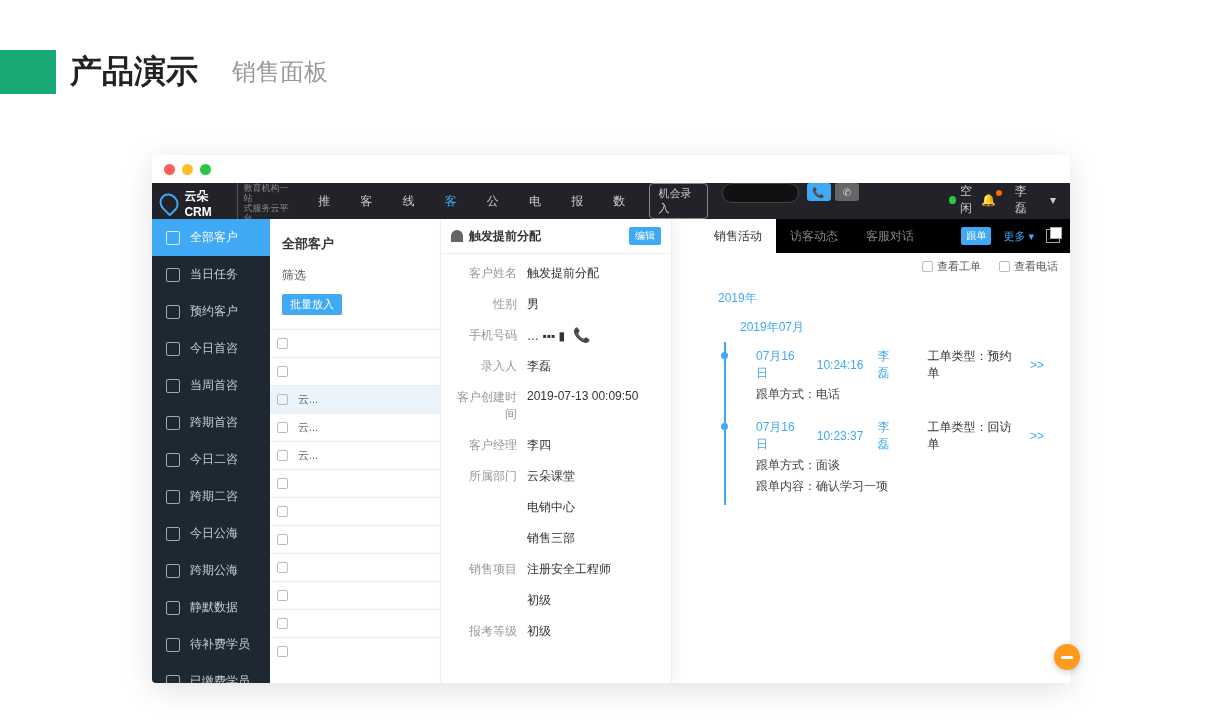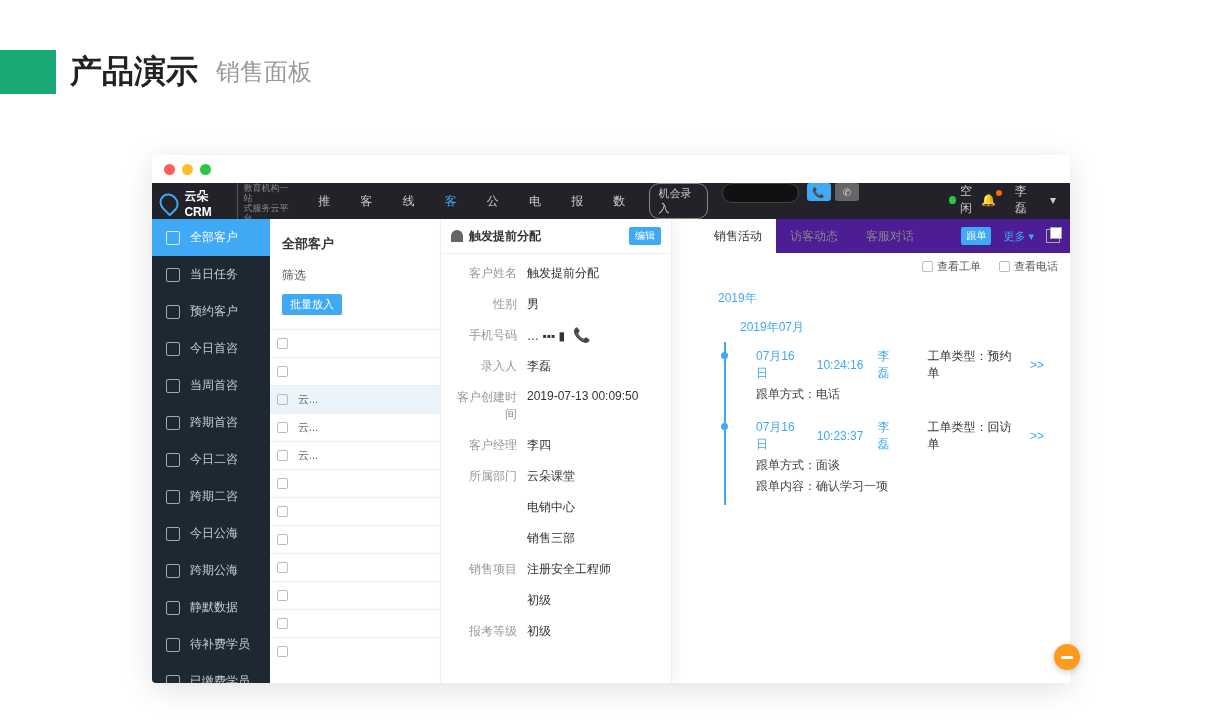--- a/index.html
+++ b/index.html
@@ -1,34 +1,34 @@
 <!DOCTYPE html>
 <html><head>
 <meta charset="utf-8">
 <style>
 *{box-sizing:border-box;margin:0;padding:0;font-family:"Microsoft YaHei",Arial,sans-serif}
 body{background:#f5f5f5}
 .page{width:1210px;height:720px;background:#fff;position:relative;overflow:hidden}
 .page-header{display:flex;align-items:center;padding:50px 0 30px 0}
 .green-block{width:56px;height:44px;background:#19a974}
 .page-title{font-size:32px;font-weight:700;color:#222;margin-left:14px}
-.page-subtitle{font-size:24px;color:#999;margin-left:18px}
+.page-subtitle{font-size:24px;color:#999;margin-left:34px}
 .app-window{position:absolute;left:152px;top:155px;width:918px;height:528px;background:#fff;box-shadow:0 6px 30px rgba(0,0,0,.12);border-radius:4px;overflow:hidden}
 .mac-dots{height:28px;display:flex;align-items:center;padding-left:12px;gap:7px;background:#fff}
 .dot{width:11px;height:11px;border-radius:50%}
 .dot.r{background:#ff5f57}.dot.y{background:#febc2e}.dot.g{background:#28c840}
 .topbar{height:36px;background:#222328;display:flex;align-items:flex-start;color:#ddd;font-size:12px}
 .logo{display:flex;align-items:center;gap:6px;padding:0 8px}
 .logo-icon{width:20px;height:20px;border:2px solid #3fa9f5;border-radius:50% 50% 50% 0;transform:rotate(-45deg)}
 .logo-text{color:#fff;font-weight:700;font-size:12px}
 .logo-sub{color:#888;font-size:9px;line-height:10px;border-left:1px solid #555;padding-left:6px}
 .nav{display:flex;gap:2px;margin-left:8px}
 .nav-item{padding:0 10px;line-height:36px;color:#ccc;cursor:pointer}
 .nav-item.active{color:#3fa9f5}
-.opportunity-btn{border:1px solid #888;color:#ccc;font-size:11px;padding:2px 8px;border-radius:10px;margin-left:6px}
+.opportunity-btn{border:1px solid #888;color:#ccc;font-size:11px;padding:2px 8px;border-radius:4px;margin-left:6px}
 .search-box{margin-left:14px;width:84px;height:20px;background:#111;border:1px solid #444;border-radius:10px}
 .phone-btns{display:flex;gap:4px;margin-left:8px}
 .phone-btn{width:24px;height:18px;border-radius:3px;display:flex;align-items:center;justify-content:center;font-size:10px}
 .phone-btn.on{background:#3fa9f5;color:#fff}
 .phone-btn.off{background:#666;color:#ddd}
 .status{display:flex;align-items:center;gap:4px;margin-left:90px;color:#ccc;font-size:12px}
 .status-dot{width:8px;height:8px;border-radius:50%;background:#28c840}
 .topbar-right{margin-left:auto;display:flex;align-items:center;gap:18px;padding-right:14px;color:#ccc;font-size:12px}
 .bell{position:relative}
 .bell::after{content:"";position:absolute;top:-3px;right:-5px;width:6px;height:6px;background:#f60;border-radius:50%}
@@ -52,21 +52,21 @@
 .detail-head{display:flex;align-items:center;justify-content:space-between;padding:8px 10px;border-bottom:1px solid #eee}
 .detail-head-left{display:flex;align-items:center;gap:6px;font-size:12px;font-weight:700;color:#333}
 .person-icon{width:12px;height:12px;background:#666;border-radius:50% 50% 0 0}
 .edit-btn{background:#3fa9f5;color:#fff;font-size:10px;padding:2px 6px;border-radius:2px}
 .detail-body{padding:4px 10px}
 .drow{display:flex;padding:7px 0;font-size:12px}
 .dlabel{width:76px;color:#999;text-align:right;padding-right:10px}
 .dval{color:#333;flex:1}
 .phone-ico{color:#28c840;margin-left:8px;font-size:14px}
 .activity-panel{position:absolute;left:430px;top:0;right:0;height:100%;background:#fff}
-.act-tabs{display:flex;align-items:center;height:34px;background:#4c1d95;font-size:12px}
+.act-tabs{display:flex;align-items:center;height:34px;background:#000000;font-size:12px}
 .act-tab{padding:0 14px;line-height:34px;color:#888;cursor:pointer}
 .act-tab.active{background:#fff;color:#333}
 .act-right{margin-left:auto;display:flex;align-items:center;gap:12px;padding-right:10px}
 .tag-follow{background:#3fa9f5;color:#fff;font-size:10px;padding:2px 5px;border-radius:2px}
 .more-link{color:#3fa9f5;font-size:11px}
 .copy-ico{width:14px;height:14px;border:1px solid #aaa;position:relative}
 .copy-ico::after{content:"";position:absolute;width:10px;height:10px;border:1px solid #aaa;left:3px;top:-3px;background:#fff}
 .act-filters{display:flex;justify-content:flex-end;gap:18px;padding:6px 12px;font-size:11px;color:#555}
 .fchk{display:flex;align-items:center;gap:4px}
 .timeline{padding:4px 18px;font-size:12px;color:#333}

